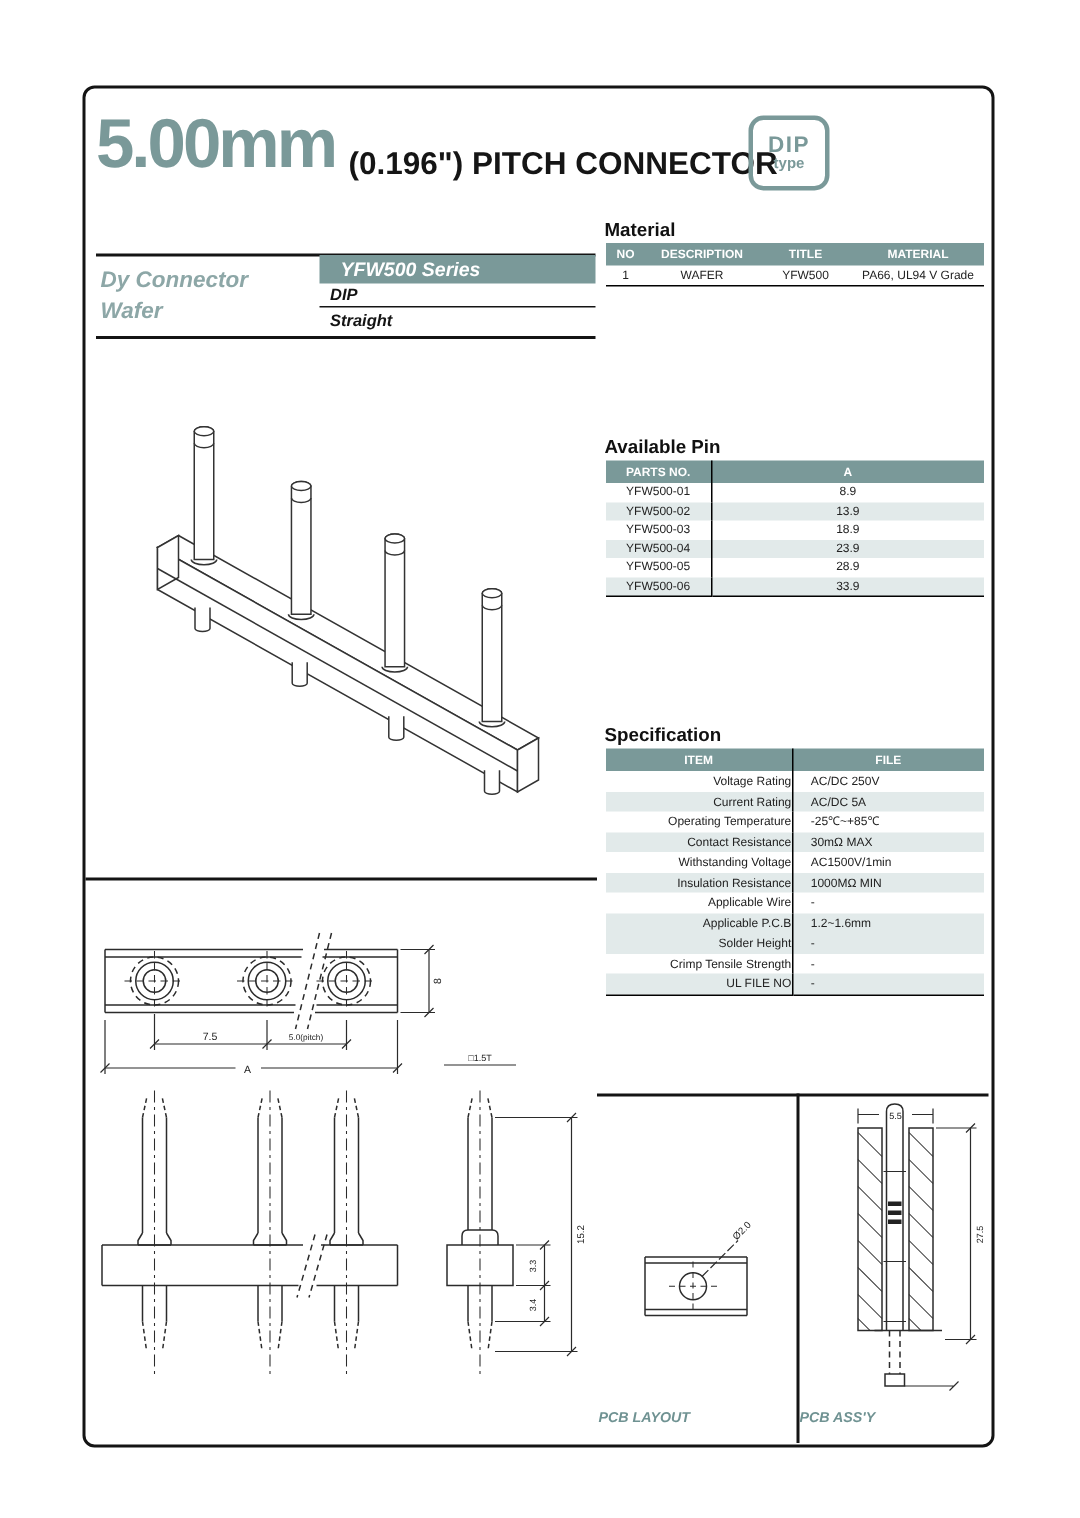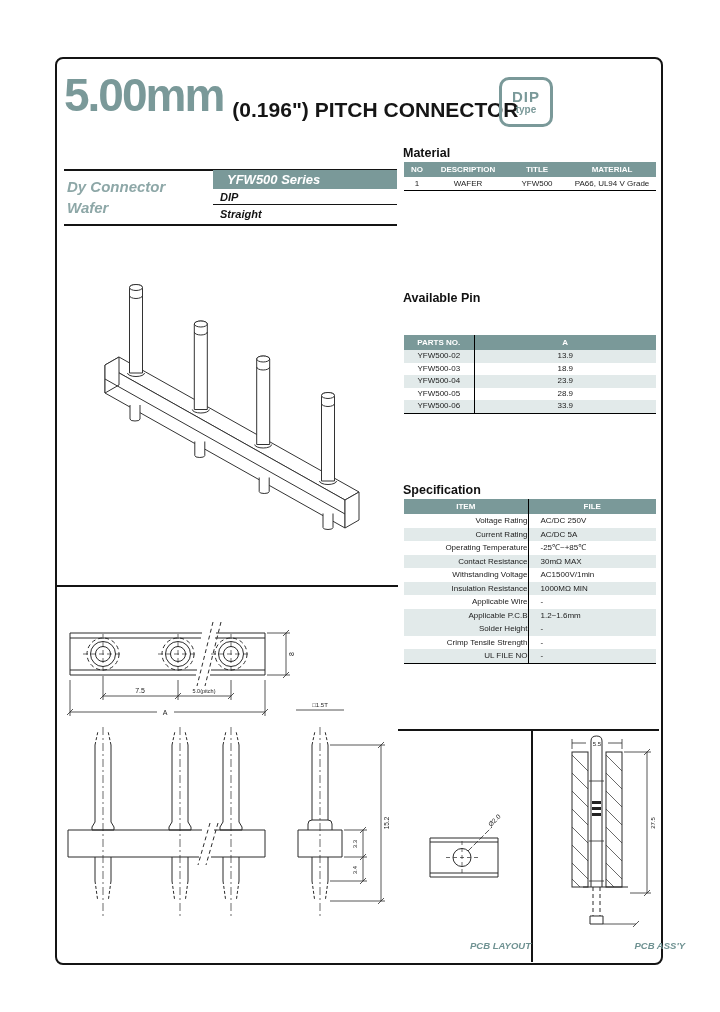--- a/index.html
+++ b/index.html
@@ -32,21 +32,21 @@
   table.mat-table td{height:13px;line-height:13px;}
   table.pin-table th:first-child, table.pin-table td:first-child{border-right:1px solid #000;}
   table.spec-table th:first-child, table.spec-table td:first-child{border-right:1px solid #000;}
   table.spec-table td{height:13.5px;line-height:13.5px;}
   table.spec-table td:first-child{text-align:right;padding-left:10px;}
   table.spec-table td:last-child{text-align:left;padding-left:12px;}
   tr.stripe td{background:#e2eaea;}
   
   svg{overflow:visible;}
   svg text{font-family:"Liberation Sans", sans-serif;fill:#222;}
-  .panel-label{font-size:9.5px;font-weight:bold;font-style:italic;color:#6f9292;text-align:right;}
+  .panel-label{font-size:9.5px;font-weight:bold;font-style:italic;color:#6f9292;text-align:left;}
   .vline{background:#141414;width:1.5px;}
 </style>
 </head>
 <body>
 
 <div class="abs page-border"></div>
 
 <div class="abs main-title">
   <span class="big">5.00mm</span>
   <span class="rest">(0.196") PITCH CONNECTOR</span>
@@ -87,32 +87,36 @@
       <tr>
         <td>1</td>
         <td>WAFER</td>
         <td>YFW500</td>
         <td>PA66, UL94 V Grade</td>
       </tr>
     </tbody>
 </table>
 
 <div class="abs sec-heading" style="left:403px;top:291px;">Available Pin</div>
-<table class="abs dtable pin-table" style="left:404px;top:307px;margin-top:28px;">
+<table class="abs dtable pin-table" style="left:404px;top:307px;">
   <colgroup>
       <col style="width:70px">
       <col style="width:182px">
     </colgroup>
   <thead>
       <tr>
         <th>PARTS NO.</th>
         <th>A</th>
       </tr>
     </thead>
   <tbody>
+      <tr>
+        <td>YFW500-01</td>
+        <td>8.9</td>
+      </tr>
       <tr class="stripe">
         <td>YFW500-02</td>
         <td>13.9</td>
       </tr>
       <tr>
         <td>YFW500-03</td>
         <td>18.9</td>
       </tr>
       <tr class="stripe">
         <td>YFW500-04</td>

